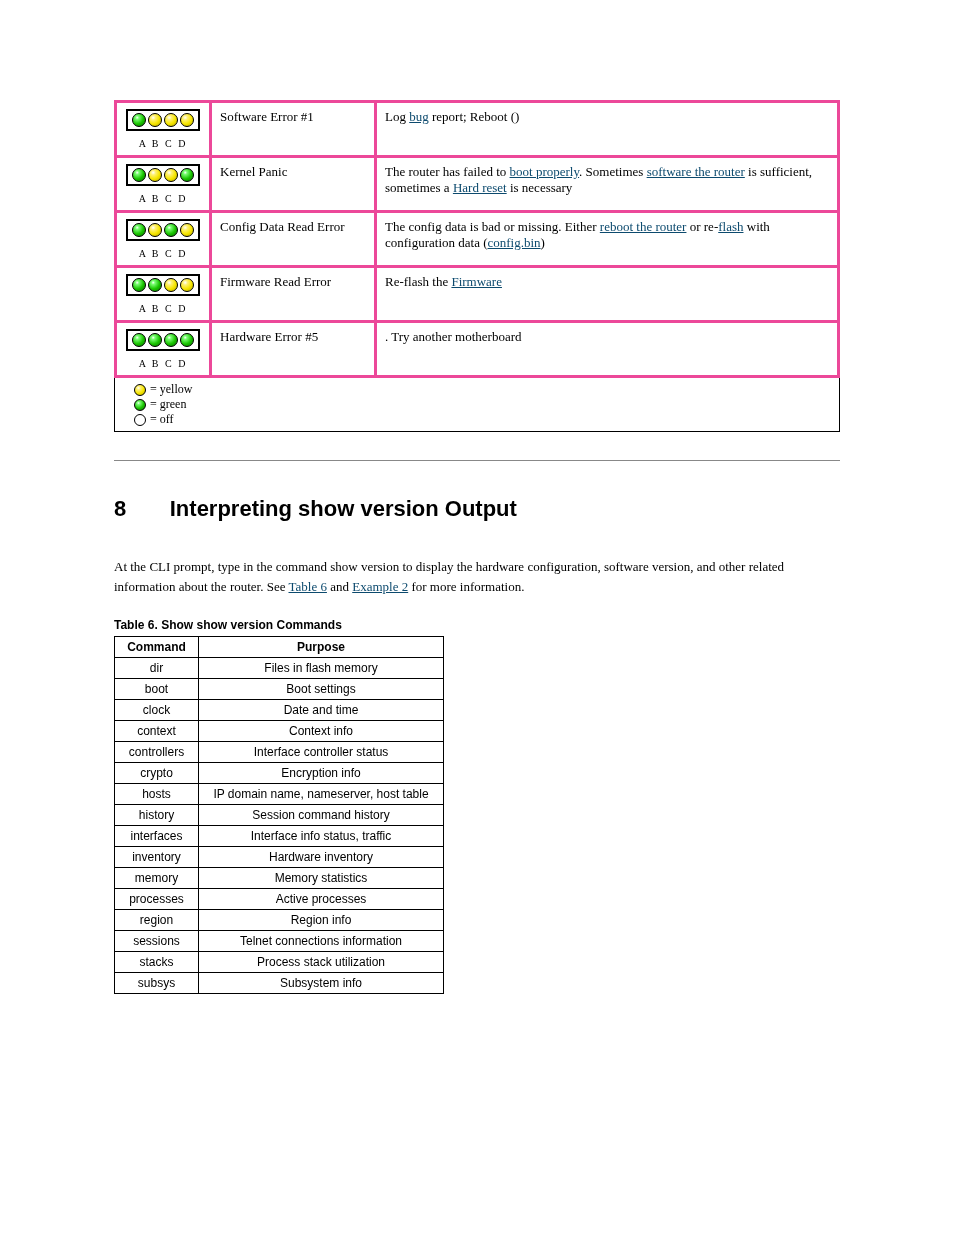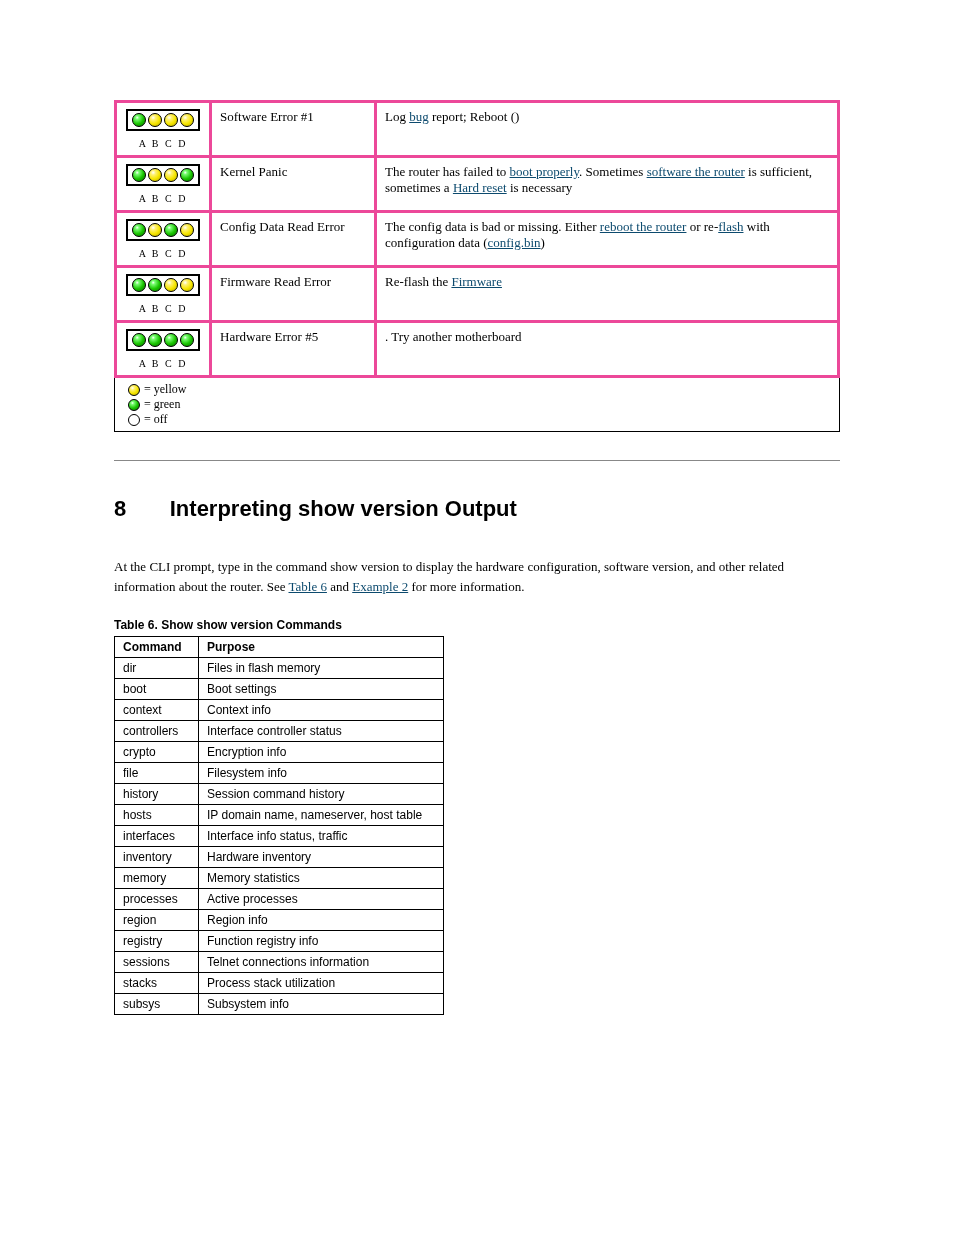--- a/index.html
+++ b/index.html
@@ -41,36 +41,36 @@
     border:1px solid #000;
     margin: 0 1px;
     vertical-align: middle;
     position:relative;
     background:#fff;
   }
   .led.yellow { background: radial-gradient(circle at 35% 30%, #fff 0%, #fff176 20%, #f6e600 55%, #b3a500 100%); }
   .led.green  { background: radial-gradient(circle at 35% 30%, #fff 0%, #7dff76 15%, #19c400 55%, #0a6b00 100%); }
   .led.off    { background: #fff; }
   .led-labels { font-size:10px; letter-spacing:2px; margin-top:7px; }
-  .legend-row { padding: 4px 12px; border:1px solid #000; border-top:none; font-size:12px; }
+  .legend-row { padding: 4px 18px; border:1px solid #000; border-top:none; font-size:12px; }
   .legend-row .led { width:12px; height:12px; }
   hr.divider { border:none; border-top:1px solid #888; margin: 28px 0 18px 0; }
   h2.section-num { font-size: 22px; font-weight: bold; font-family: Arial, sans-serif; margin: 0 0 6px 0; display:inline-block; vertical-align: baseline;}
   h2.section-title { font-size: 22px; font-weight: bold; font-family: Arial, sans-serif; margin:17px; display:inline-block; vertical-align: baseline;}
   .intro { margin: 18px 0 8px 0; line-height: 1.5; }
   h3.table-caption { font-family: Arial, sans-serif; font-size: 12px; font-weight: bold; margin: 22px 0 4px 0; }
   table.cmd-table {
     border-collapse: collapse;
     width: 330px;
   }
   table.cmd-table th, table.cmd-table td {
     border: 1px solid #000;
     padding: 3px 8px;
     font-size: 12px;
-    text-align: left;
+    text-align: center;
     font-family: Arial, sans-serif;
   }
   table.cmd-table th { font-weight: bold; }
   .col-cmd { width: 84px; }
   .row-bottom-open td { border-bottom: none; }
 </style>
 </head>
 <body>
 
 <div class="page">
@@ -138,66 +138,62 @@
     <tbody id="cmd-rows">
         <tr>
           <td class="col-cmd">dir</td>
           <td>Files in flash memory</td>
         </tr>
         <tr>
           <td class="col-cmd">boot</td>
           <td>Boot settings</td>
         </tr>
         <tr>
+          <td class="col-cmd">clock</td>
+          <td>Date and time</td>
+        </tr>
+        <tr>
           <td class="col-cmd">context</td>
           <td>Context info</td>
         </tr>
         <tr>
           <td class="col-cmd">controllers</td>
           <td>Interface controller status</td>
         </tr>
         <tr>
           <td class="col-cmd">crypto</td>
           <td>Encryption info</td>
         </tr>
         <tr>
-          <td class="col-cmd">file</td>
-          <td>Filesystem info</td>
+          <td class="col-cmd">hosts</td>
+          <td>IP domain name, nameserver, host table</td>
         </tr>
         <tr>
           <td class="col-cmd">history</td>
           <td>Session command history</td>
         </tr>
         <tr>
-          <td class="col-cmd">hosts</td>
-          <td>IP domain name, nameserver, host table</td>
-        </tr>
-        <tr>
           <td class="col-cmd">interfaces</td>
           <td>Interface info status, traffic</td>
         </tr>
         <tr>
           <td class="col-cmd">inventory</td>
           <td>Hardware inventory</td>
         </tr>
         <tr>
           <td class="col-cmd">memory</td>
           <td>Memory statistics</td>
         </tr>
         <tr>
           <td class="col-cmd">processes</td>
           <td>Active processes</td>
         </tr>
         <tr>
           <td class="col-cmd">region</td>
           <td>Region info</td>
-        </tr>
-        <tr>
-          <td class="col-cmd">registry</td>
-          <td>Function registry info</td>
         </tr>
         <tr>
           <td class="col-cmd">sessions</td>
           <td>Telnet connections information</td>
         </tr>
         <tr>
           <td class="col-cmd">stacks</td>
           <td>Process stack utilization</td>
         </tr>
         <tr class="row-bottom-open">

